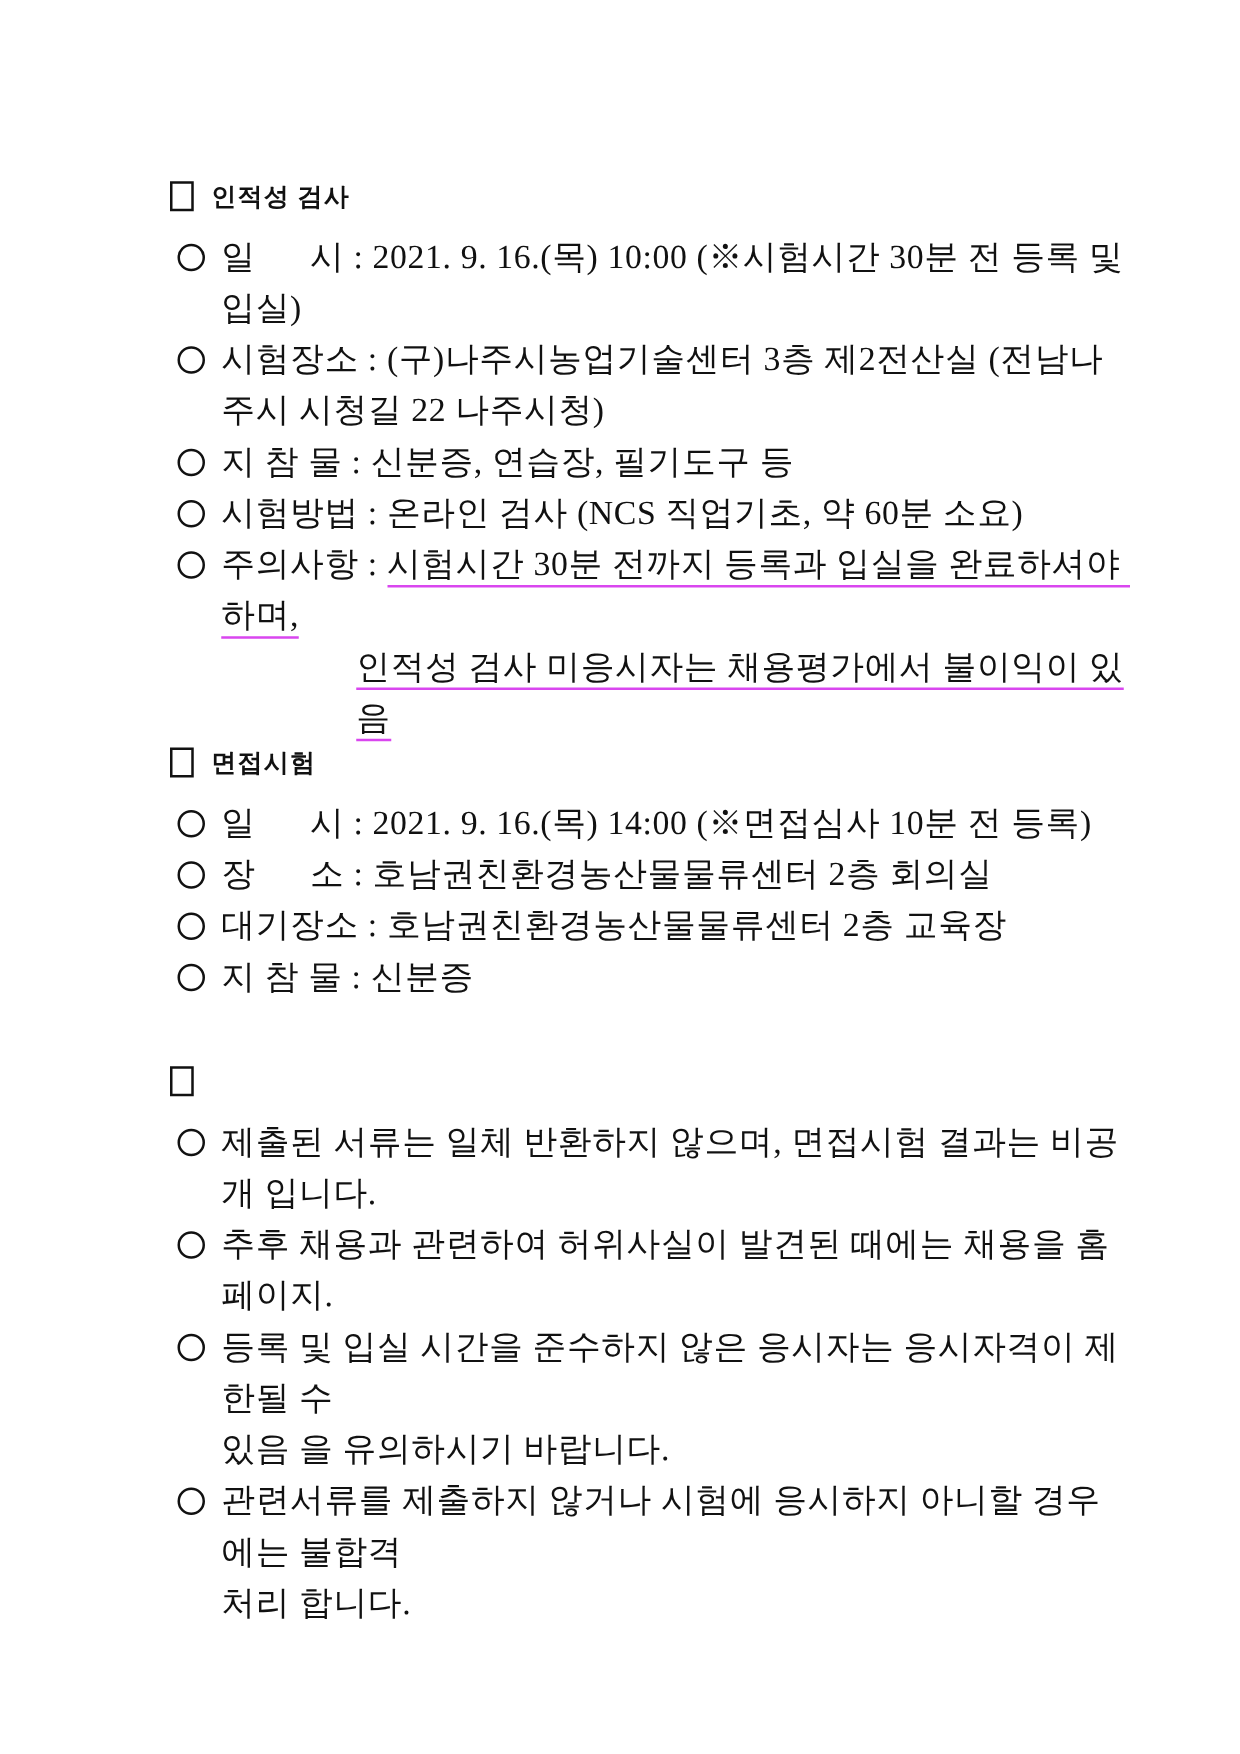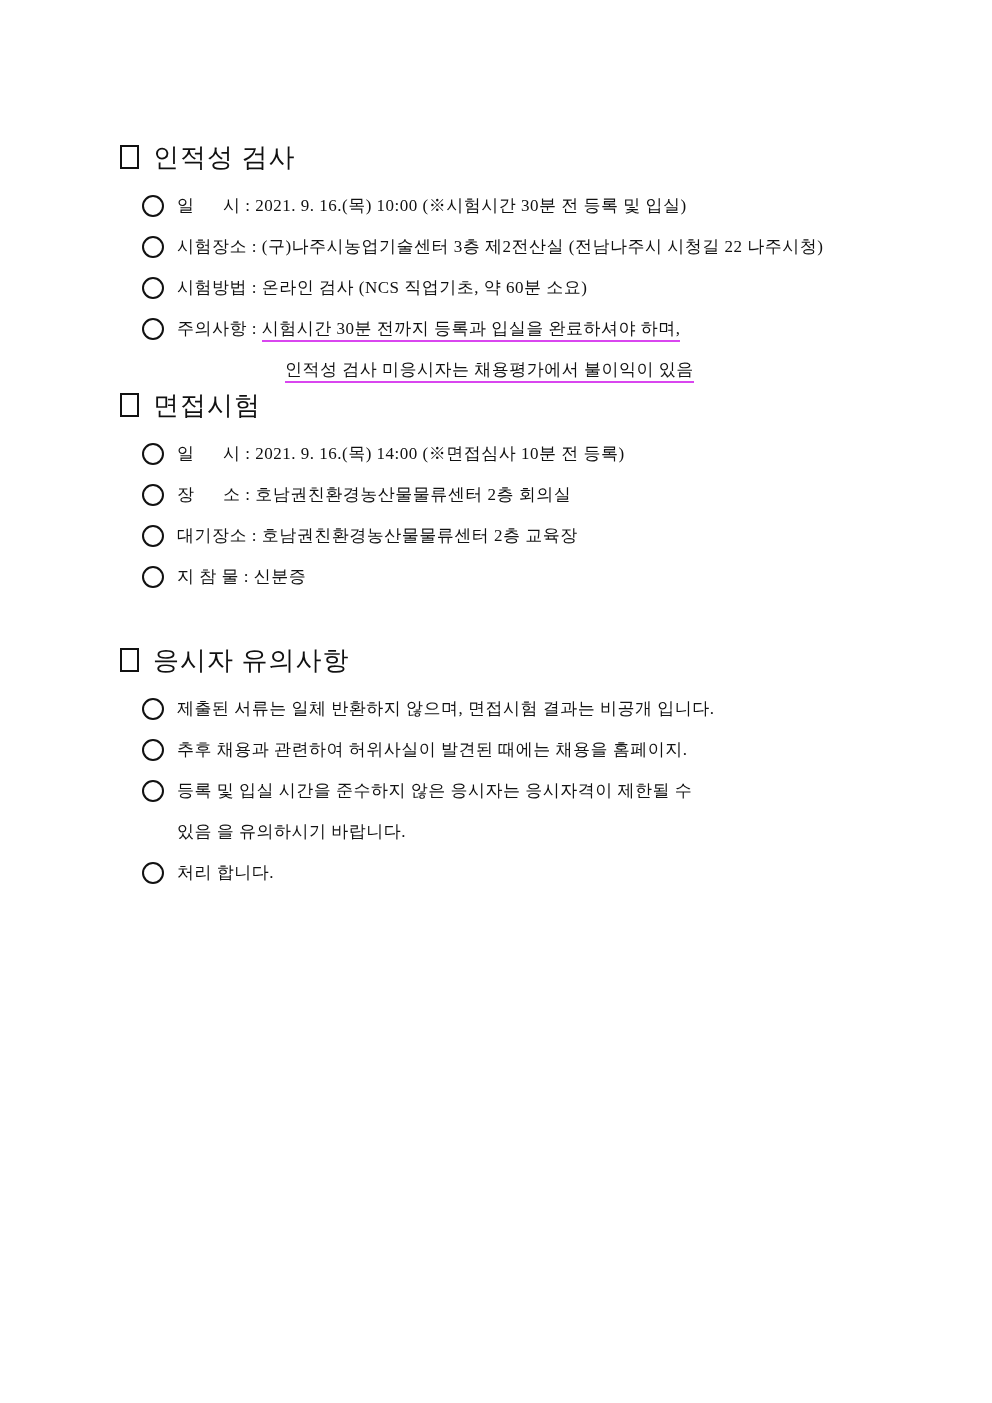--- a/index.html
+++ b/index.html
@@ -17,43 +17,44 @@
     height: 1403px;
     padding: 142px 92px 0 120px;
   }
   .section { margin-top: 0; }
   .section.big-gap { margin-top: 48px; }
   .sec-title {
     display: flex;
     align-items: center;
     gap: 14px;
     height: 30px;
-    font-size: 26px;
-    font-weight: normal;
+    font-size: 20px;
+    font-weight: bold;
     letter-spacing: 1px;
+    margin-left: 16px;
   }
   .sq {
     display: inline-block;
     width: 15px;
     height: 20px;
     border: 2px solid #111;
     flex: none;
   }
   .items { margin-top: 13px; margin-left: 22px; }
   .item { display: flex; align-items: flex-start; }
   .circ {
     display: inline-block;
     width: 18px;
     height: 18px;
     border: 2px solid #111;
     border-radius: 50%;
     flex: none;
     margin: 10px 13px 0 0;
   }
-  .item-body { flex: 1; font-size: 17px; line-height: 41px; letter-spacing: 0.5px; }
+  .item-body { flex: 1; font-size: 27px; line-height: 41px; letter-spacing: 0.5px; }
   .line { line-height: 41px; }
   .t { white-space: pre-wrap; }
   .u {
     border-bottom: 2px solid #d946ef;
     padding-bottom: 2px;
   }
   .cont-under { padding-left: 108px; }
   .note {
     display: flex;
     gap: 12px;
@@ -74,20 +75,24 @@
       <span class="t">인적성 검사</span>
     </div>
     <div class="items">
       <div class="item">
         <span class="circ"></span>
         <div class="item-body"><span class="t">일      시 : 2021. 9. 16.(목) 10:00 (※시험시간 30분 전 등록 및 입실)</span></div>
       </div>
       <div class="item">
         <span class="circ"></span>
         <div class="item-body"><span class="t">시험장소 : (구)나주시농업기술센터 3층 제2전산실 (전남나주시 시청길 22 나주시청)</span></div>
+      </div>
+      <div class="item">
+        <span class="circ"></span>
+        <div class="item-body"><span class="t">지 참 물 : 신분증, 연습장, 필기도구 등</span></div>
       </div>
       <div class="item">
         <span class="circ"></span>
         <div class="item-body"><span class="t">시험방법 : 온라인 검사 (NCS 직업기초, 약 60분 소요)</span></div>
       </div>
       <div class="item">
         <span class="circ"></span>
         <div class="item-body">
           <div class="line">
             <span class="t">주의사항 : </span><span class="t u">시험시간 30분 전까지 등록과 입실을 완료하셔야 하며,</span>
@@ -121,41 +126,41 @@
       <div class="item">
         <span class="circ"></span>
         <div class="item-body"><span class="t">지 참 물 : 신분증</span></div>
       </div>
     </div>
   </section>
 
   <section class="section big-gap">
     <div class="sec-title">
       <span class="sq"></span>
-      <span class="t">응시자 유의사항</span>
     </div>
     <div class="items">
       <div class="item">
         <span class="circ"></span>
         <div class="item-body"><span class="t">제출된 서류는 일체 반환하지 않으며, 면접시험 결과는 비공개 입니다.</span></div>
       </div>
       <div class="item">
         <span class="circ"></span>
         <div class="item-body"><span class="t">추후 채용과 관련하여 허위사실이 발견된 때에는 채용을 홈페이지.</span></div>
       </div>
       <div class="item">
         <span class="circ"></span>
         <div class="item-body">
           <div class="line"><span class="t">등록 및 입실 시간을 준수하지 않은 응시자는 응시자격이 제한될 수</span></div>
           <div class="line"><span class="t">있음 을 유의하시기 바랍니다.</span></div>
         </div>
       </div>
       <div class="item">
         <span class="circ"></span>
         <div class="item-body">
+          <div class="line"><span class="t">관련서류를 제출하지 않거나 시험에 응시하지 아니할 경우에는 불합격</span></div>
           <div class="line"><span class="t">처리 합니다.</span></div>
         </div>
       </div>
     </div>
   </section>
 
   <section class="section big-gap">
   </section>
 
 </div>

